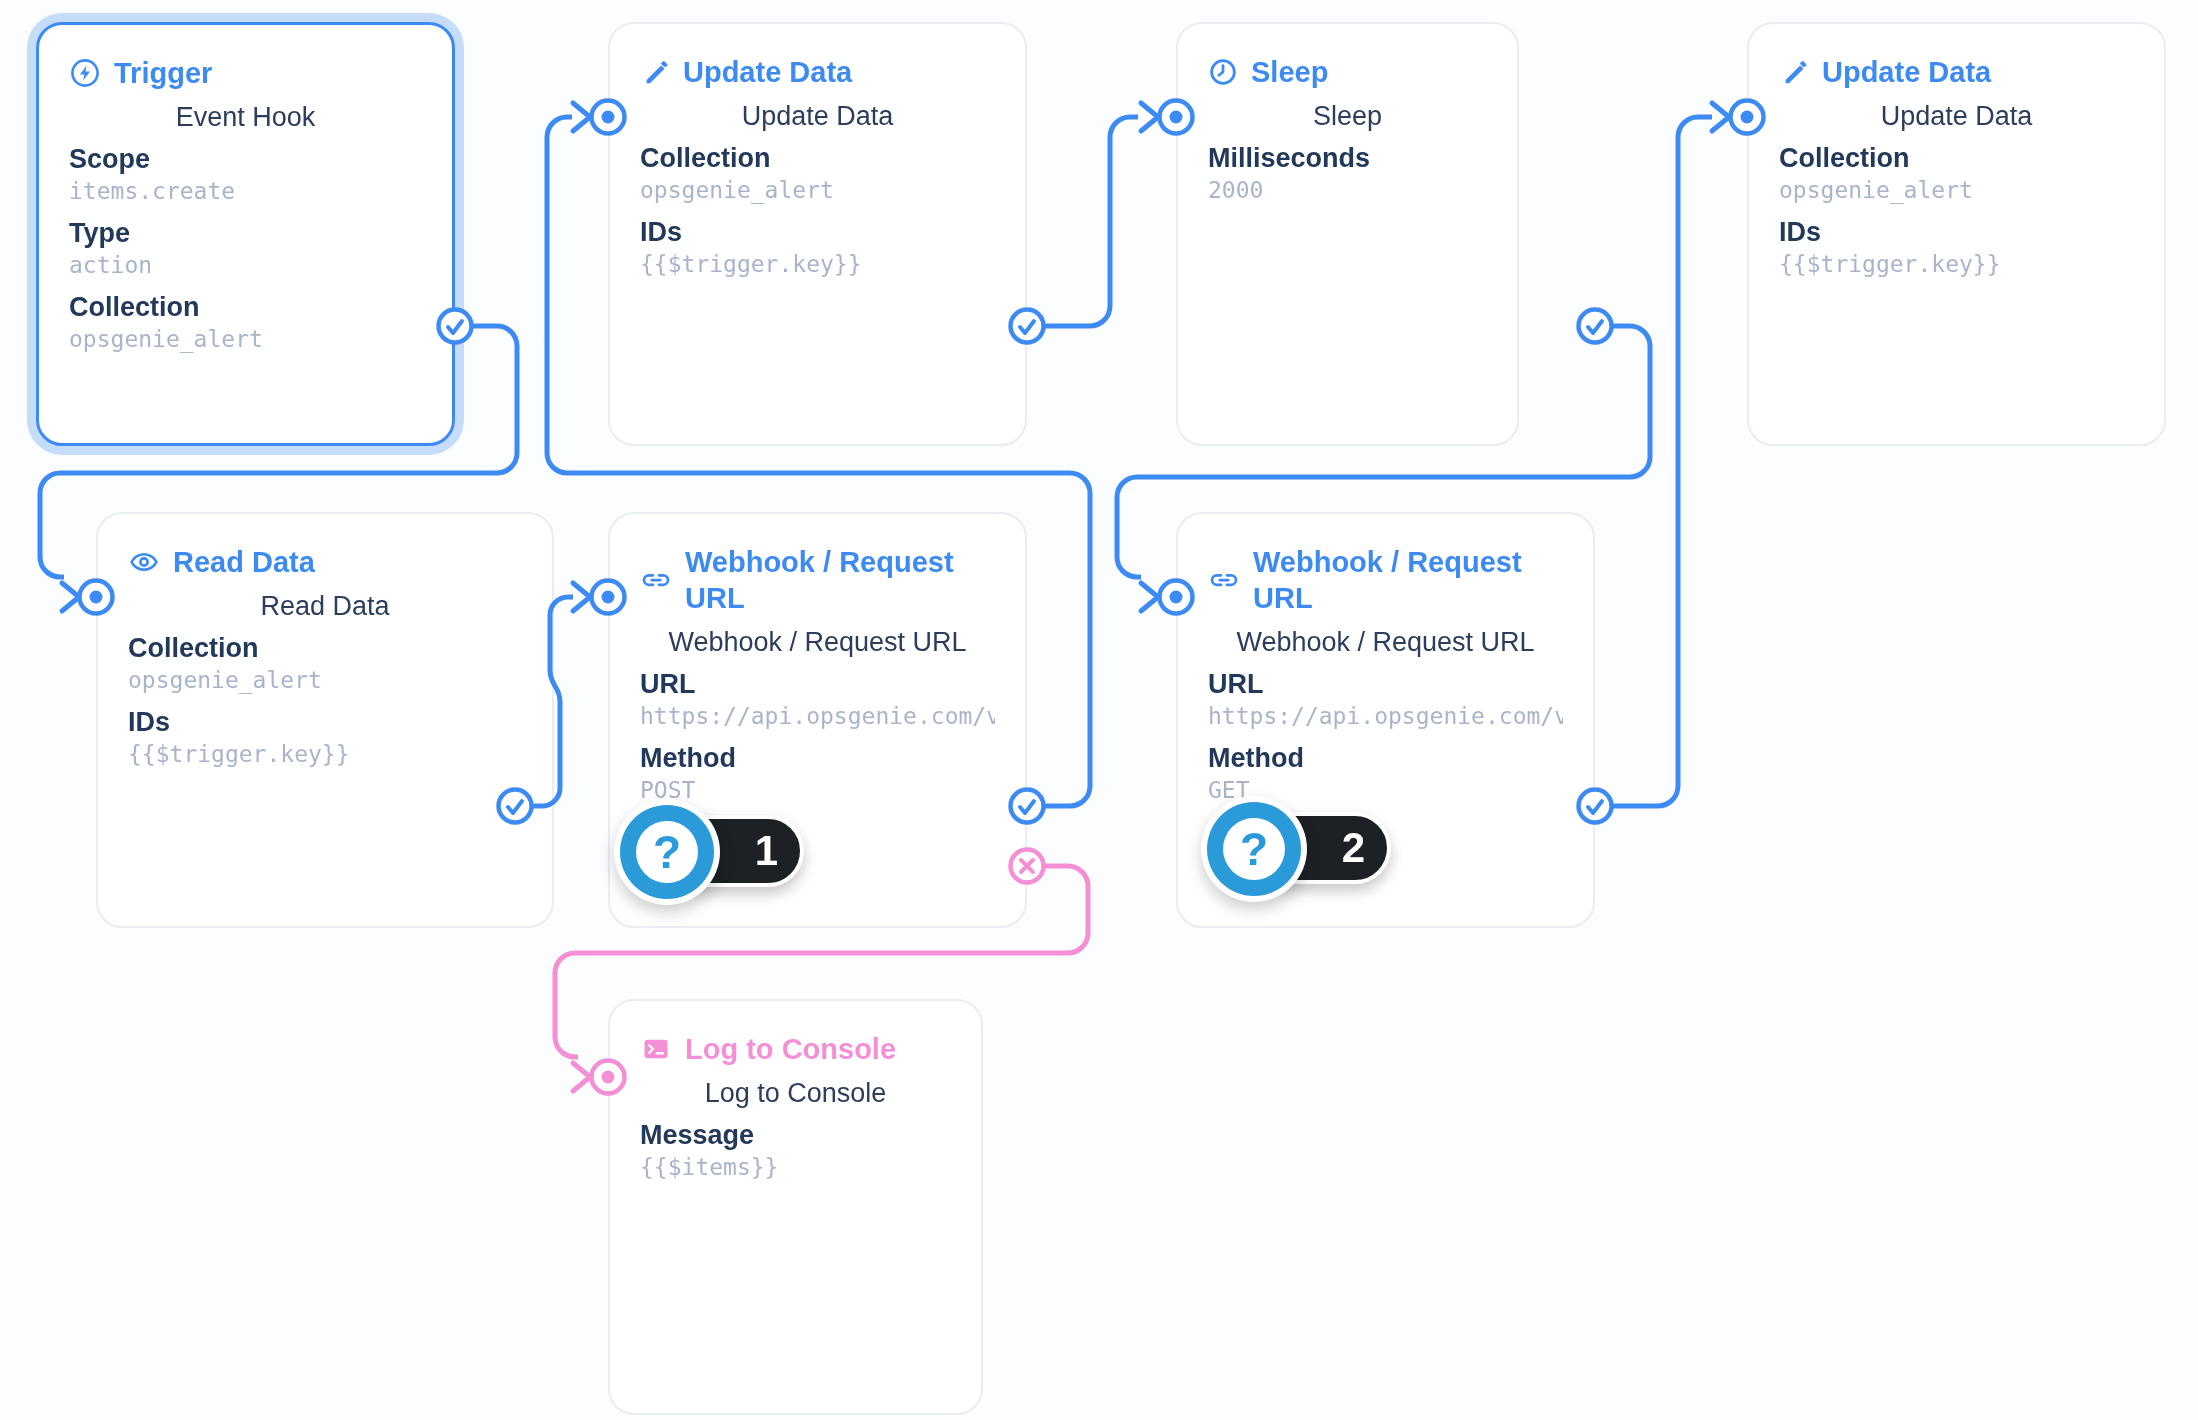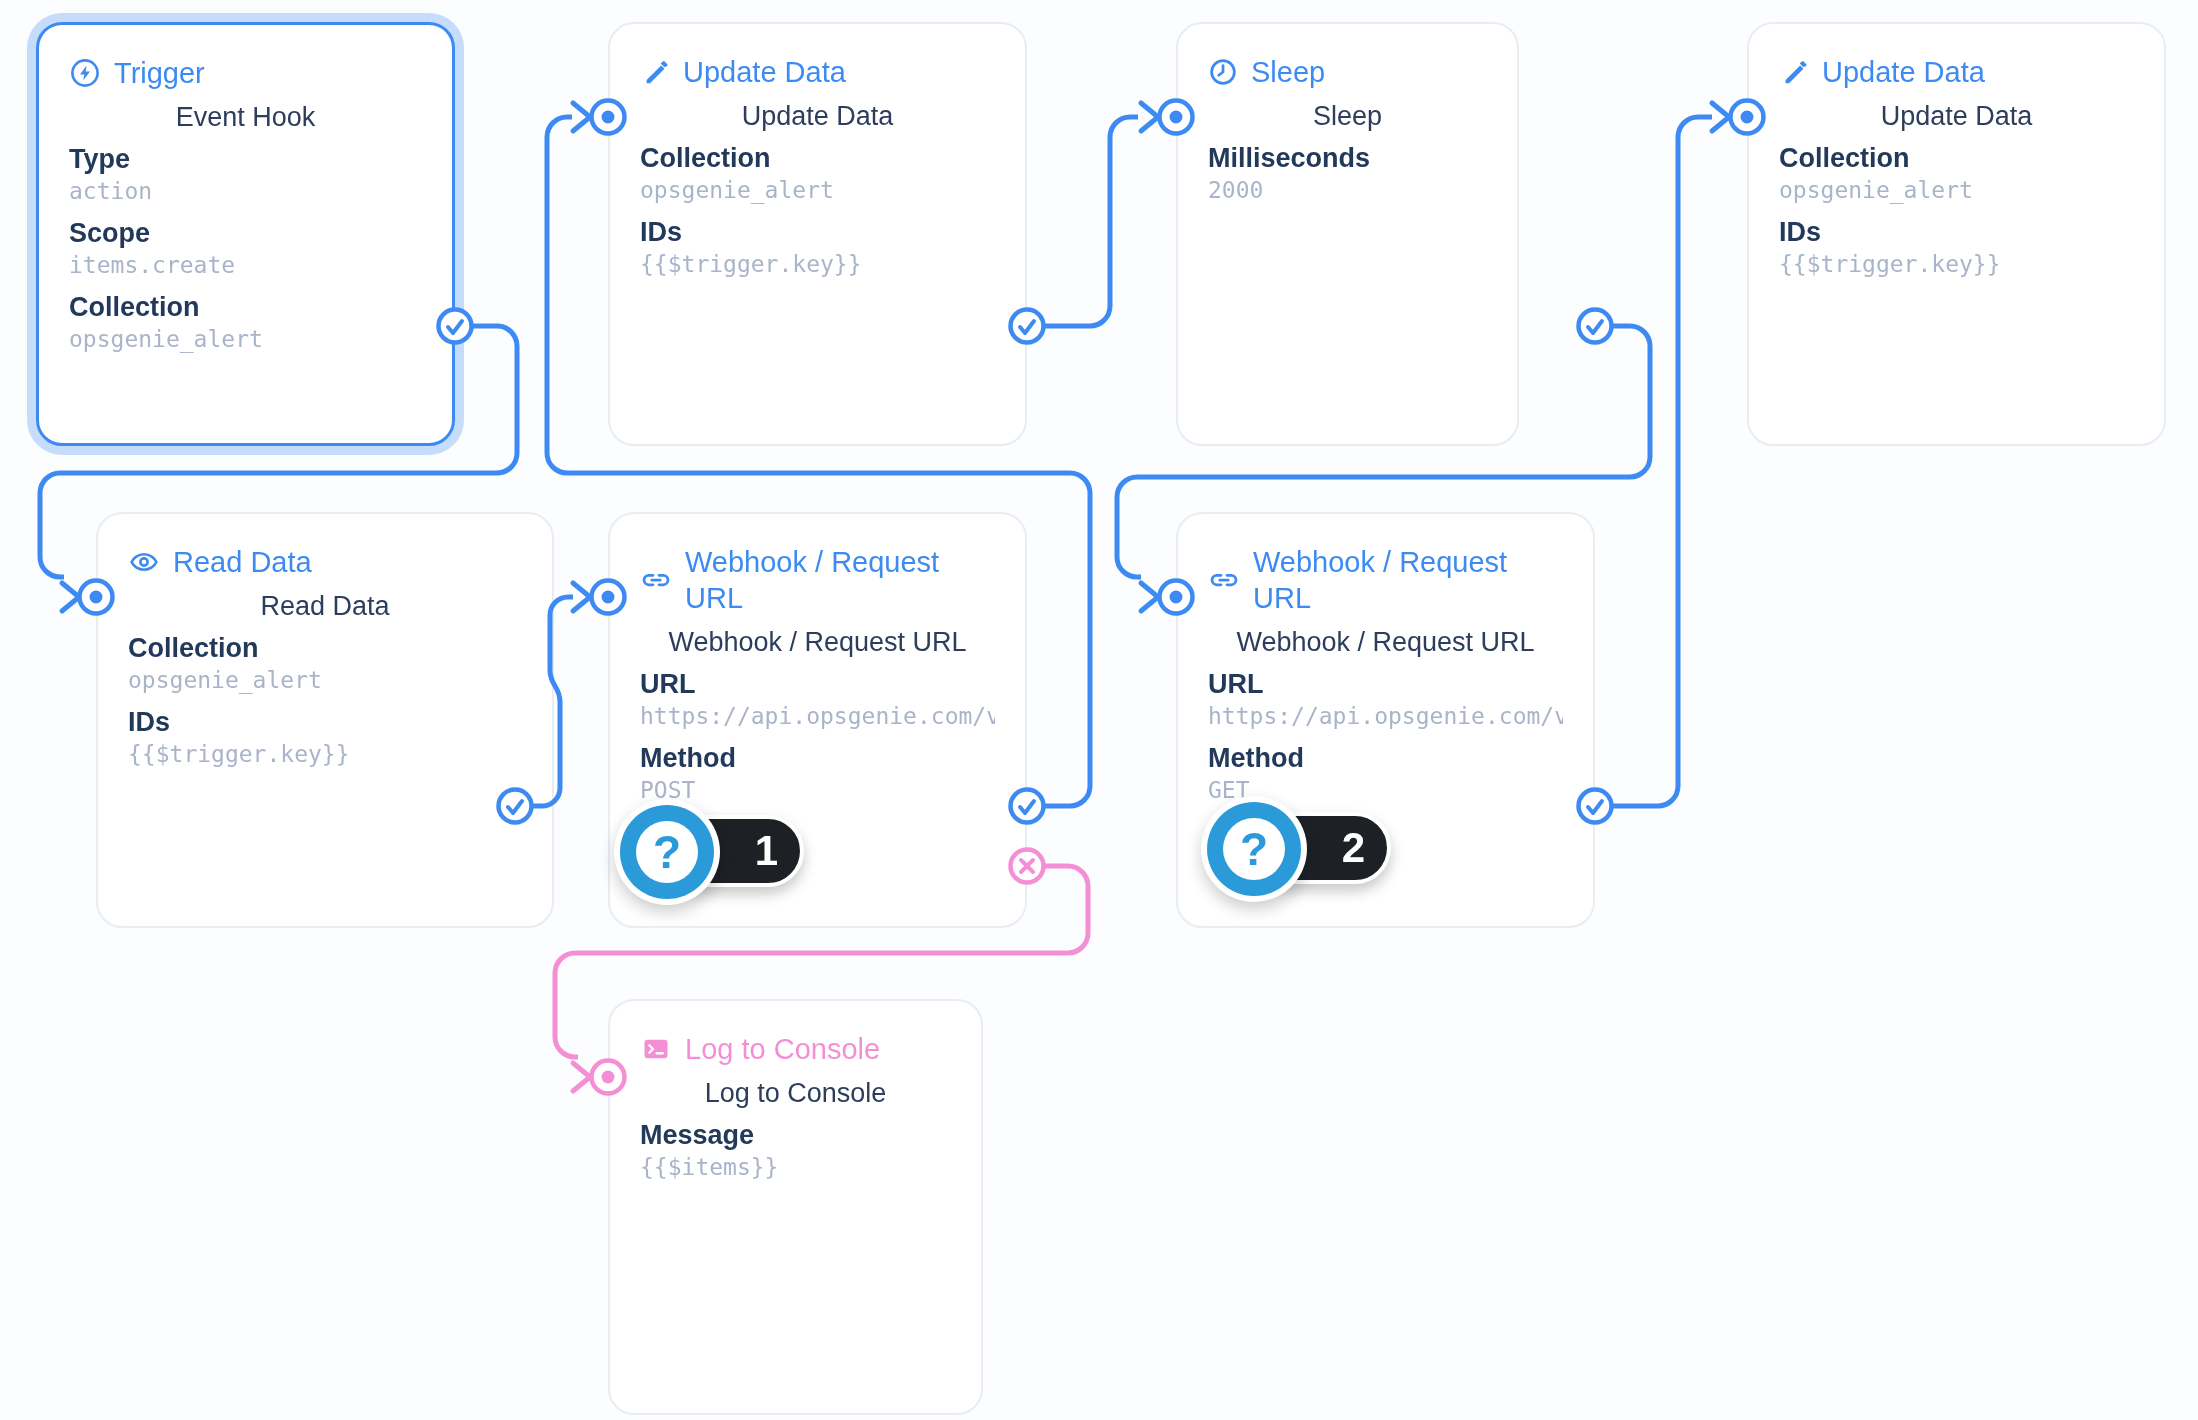--- a/index.html
+++ b/index.html
@@ -23,21 +23,21 @@
   .port-dot.pink{fill:var(--pink);}
   .port-glyph{fill:none; stroke:var(--accent); stroke-width:4; stroke-linecap:round; stroke-linejoin:round;}
   .port-glyph.pink{stroke:var(--pink);}
 
   .node{
     position:absolute; background:#ffffff; border:2px solid var(--border);
     border-radius:26px; box-sizing:border-box; padding:0 30px; z-index:2;
   }
   .node.selected{ border:3px solid var(--accent); box-shadow:0 0 0 9px var(--halo); }
   .node-header{ display:flex; align-items:center; gap:13px; margin-top:30px;
-    color:var(--accent); font-size:29px; font-weight:400; line-height:36px; }
+    color:var(--accent); font-size:29px; font-weight:700; line-height:36px; }
   .node.pink-accent .node-header{ color:var(--pink); }
   .node-header svg{ flex:0 0 auto; display:block; }
   .node-name{ margin-top:10px; font-size:27px; color:var(--name-dark); line-height:32px;text-align:center; }
   .field{ margin-top:10px; }
   .field-label{ font-size:27px; font-weight:700; color:var(--text-dark); line-height:32px; }
   .field-value{ font-family:"DejaVu Sans Mono",monospace; font-size:23px; color:var(--muted);
     line-height:32px; white-space:nowrap; overflow:hidden; }
   .node-footer{
     position:absolute; left:0; right:0; bottom:0; height:56px;
     border-top:2px solid #eef1f6; display:flex; align-items:center; gap:15px; padding:0 30px;
@@ -71,26 +71,26 @@
   <div class="node selected" style="left:36px;top:22px;width:419px;height:424px;">
     <div class="node-header">
       <svg width="32" height="32" viewBox="0 0 32 32">
         <circle cx="16" cy="16" r="12.6" fill="none" stroke="currentColor" stroke-width="2.6"></circle>
         <path d="M17.6 8.6 L11 17.6 h4.4 L14.2 23.6 L21 14.6 h-4.4 Z" fill="currentColor"></path>
       </svg>
       <span>Trigger</span>
     </div>
     <div class="node-name">Event Hook</div>
     <div class="field">
+      <div class="field-label">Scope</div>
+      <div class="field-value">items.create</div>
+    </div>
+    <div class="field">
       <div class="field-label">Type</div>
       <div class="field-value">action</div>
-    </div>
-    <div class="field">
-      <div class="field-label">Scope</div>
-      <div class="field-value">items.create</div>
     </div>
     <div class="field">
       <div class="field-label">Collection</div>
       <div class="field-value">opsgenie_alert</div>
     </div>
   </div>
 
   <div class="node" style="left:608px;top:22px;width:419px;height:424px;">
     <div class="node-header">
       <svg width="30" height="30" viewBox="0 0 24 24">

